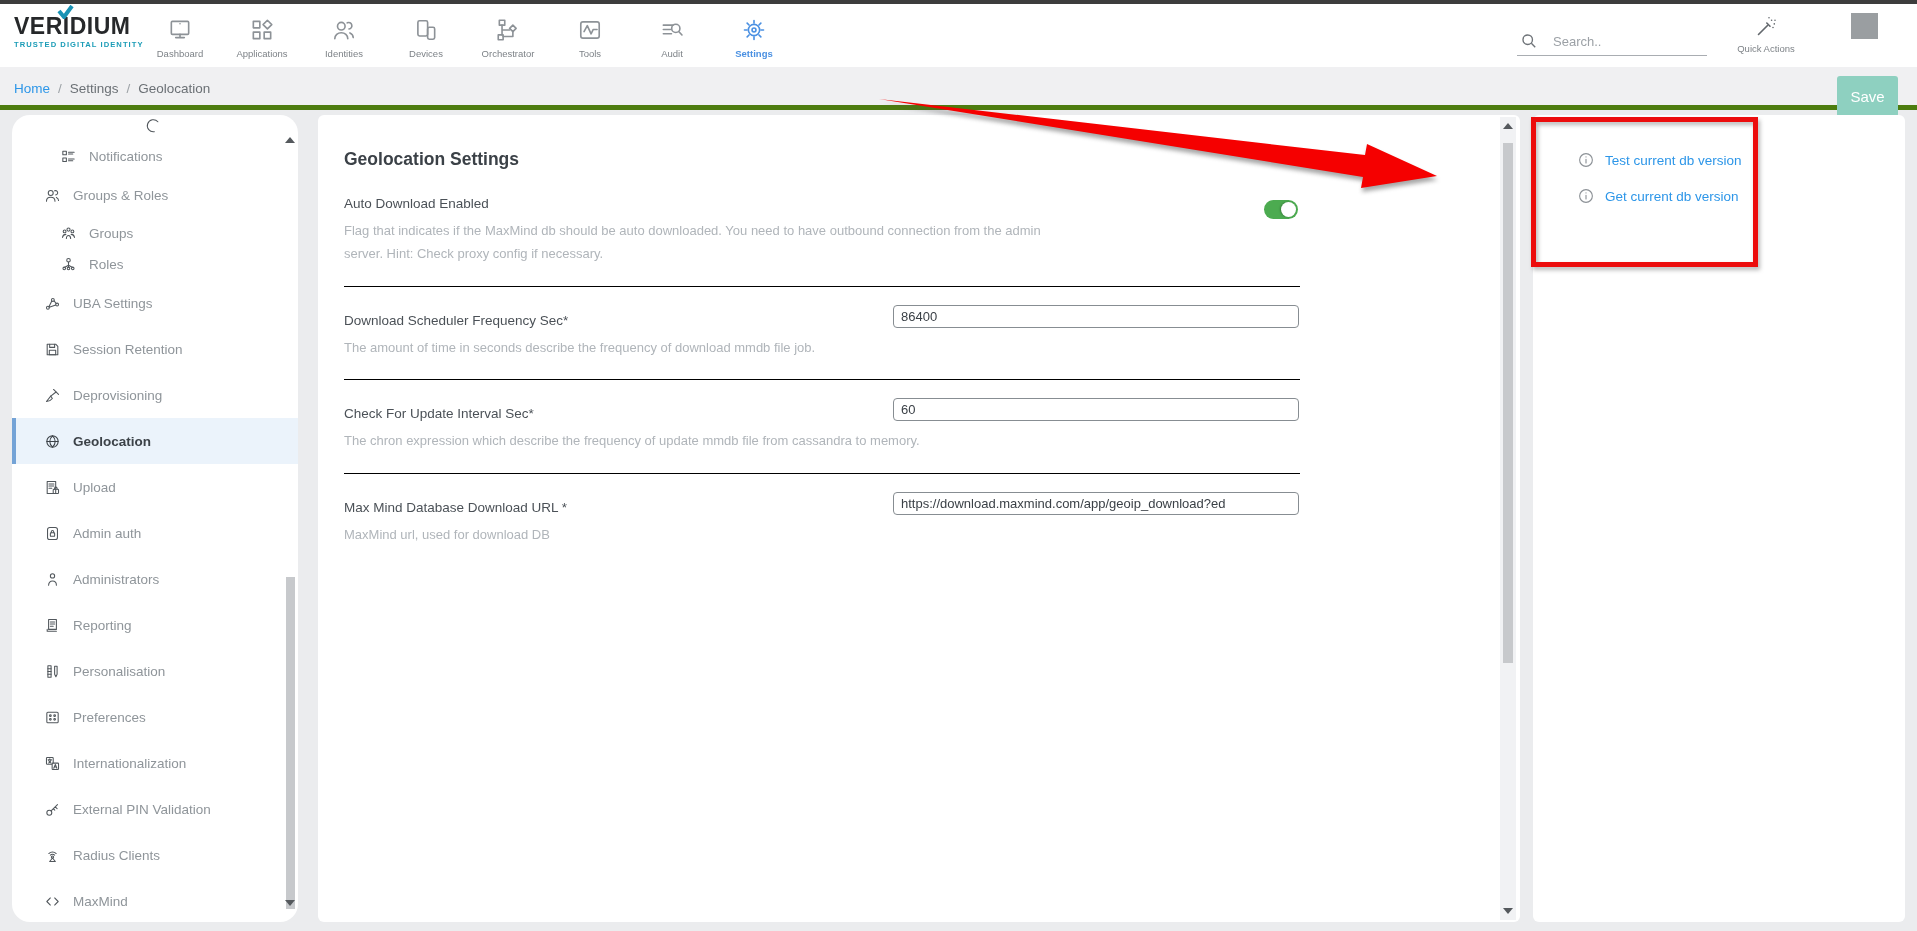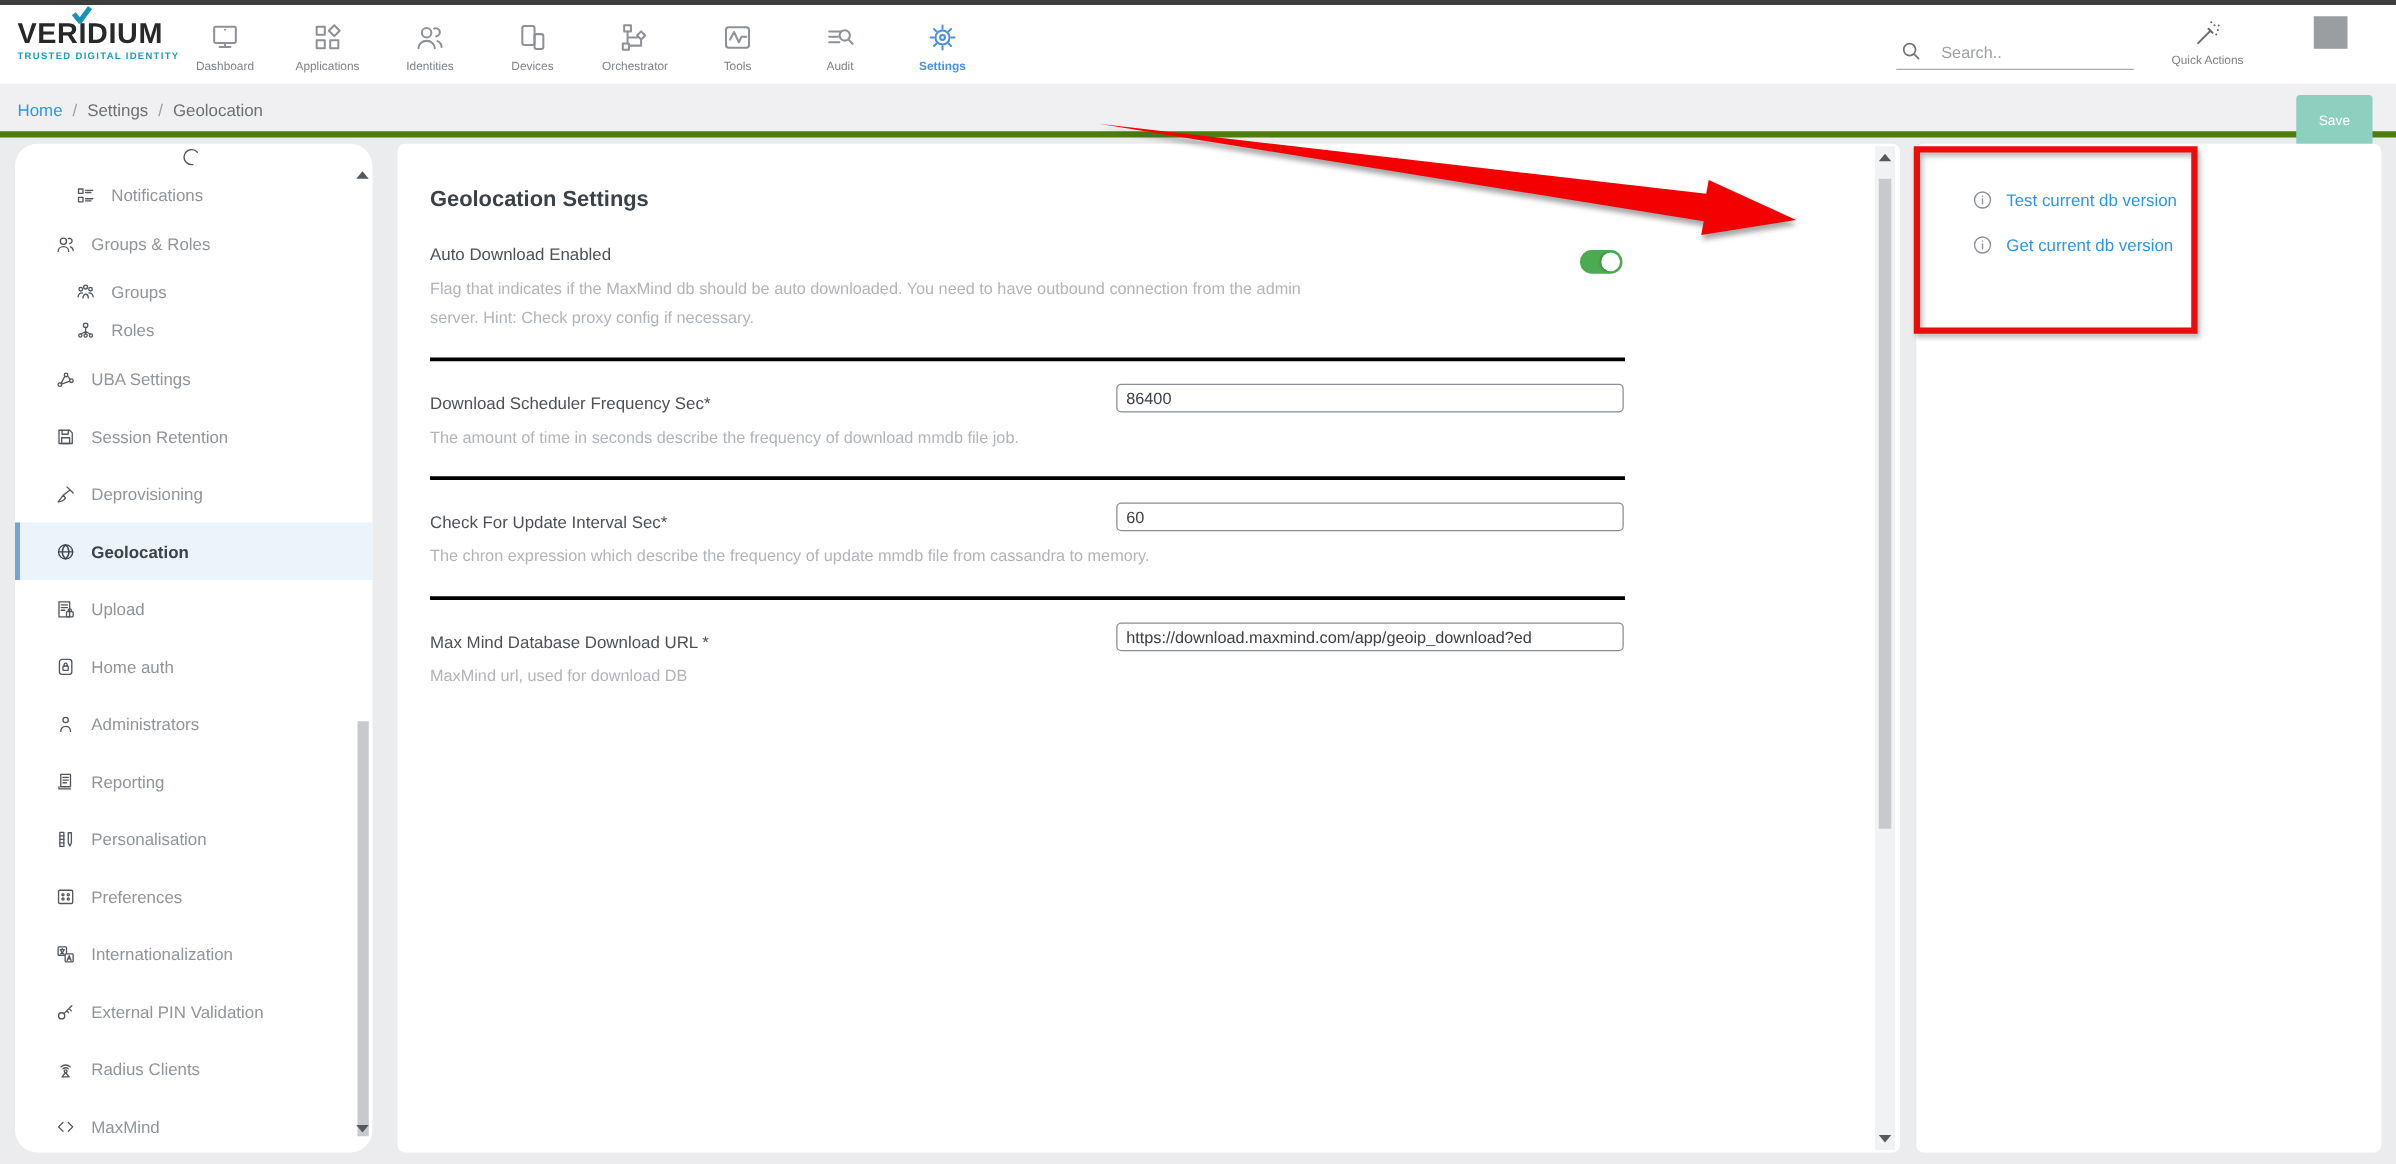--- a/index.html
+++ b/index.html
@@ -33,21 +33,21 @@
   .avatar { position:absolute; left:1851px; top:9px; width:27px; height:26px; background:#9a9ea1; }
 
   
   .crumbbar { position:absolute; left:0; top:67px; width:1917px; height:43px; background:#f0f0f2;
     border-bottom:5px solid #4d7c0f; }
   .crumbs { position:absolute; left:14px; top:0; height:43px; display:flex; align-items:center;
     font-size:13.5px; color:#6b7075; gap:8px; }
   .crumb-home { color:#2d96e8; cursor:pointer; }
   .crumb-sep { color:#9ca1a6; }
   .save-btn { position:absolute; left:1837px; top:76px; width:61px; height:41px; background:#8ed0c0;
-    color:#fff; border:none; border-radius:3px; font-size:11px; font-family:inherit; cursor:pointer; }
+    color:#fff; border:none; border-radius:3px; font-size:15px; font-family:inherit; cursor:pointer; }
 
   
   .sidebar-card { position:absolute; left:12px; top:115px; width:286px; height:807px;
     background:#fff; border-radius:18px; overflow:hidden; }
   .side-list { position:absolute; inset:0; padding-top:4px; }
   .side-item { display:flex; align-items:center; height:46px; padding-left:32px; gap:12px;
     font-size:13.5px; color:#8f959a; cursor:pointer; }
   .side-item .s-icon { color:#51575c; display:flex; width:17px; flex:0 0 17px; }
   .side-item.sub { height:31px; padding-left:48px; }
   .side-item.partial { height:22px; position:relative; }
@@ -77,21 +77,21 @@
 
   
   .main-card { position:absolute; left:318px; top:115px; width:1202px; height:807px;
     background:#fff; border-radius:6px; }
   .content { position:absolute; left:26px; top:0; width:956px; }
   .page-title { margin-top:34px; font-size:17.5px; font-weight:700; color:#3b4147; }
   .tabs { margin-top:18px; display:flex; border-bottom:1px solid #e8e9ea; }
   .tab { height:34px; line-height:34px; padding:0 26px; font-size:11px; letter-spacing:.6px;
     color:#9ba1a7; cursor:pointer; }
   .tab.active { background:#f1f1f3; color:#4b5157; }
-  .row { position:relative; border-bottom:3px solid #000000; padding:26px 0 20px; }
+  .row { position:relative; border-bottom:1px solid #000000; padding:26px 0 20px; }
   .row:last-child { border-bottom:none; }
   .row .f-label { font-size:13.5px; color:#4b5157; }
   .row .f-desc { font-size:13px; color:#b0b5ba; margin-top:9px; max-width:700px; line-height:1.75; }
   .row input.f-input { position:absolute; left:549px; top:18px; width:406px; height:23px;
     border:1px solid #878d92; border-radius:4px; padding:0 7px; font-size:13px; color:#3b4147;
     font-family:inherit; background:#fff; outline:none; }
   .toggle { position:absolute; right:2px; top:30px; width:34px; height:19px; border-radius:10px;
     background:#4cab50; cursor:pointer; }
   .toggle .knob { position:absolute; right:2px; top:2px; width:15px; height:15px; border-radius:50%;
     background:#fff; box-shadow:-1px 0 2px rgba(0,0,0,.25); }
@@ -342,21 +342,21 @@
         <span>Upload</span>
       </div>
       <div class="side-item">
         <span class="s-icon">
           <svg width="17" height="17" viewBox="0 0 24 24" fill="none" stroke="currentColor" stroke-width="1.5" stroke-linecap="round" stroke-linejoin="round">
             <rect x="5" y="3.5" width="14" height="17" rx="3"></rect>
             <rect x="9" y="11" width="6" height="5" rx="1"></rect>
             <path d="M10.3 11V9.5a1.7 1.7 0 0 1 3.4 0V11"></path>
           </svg>
         </span>
-        <span>Home auth</span>
+        <span>Admin auth</span>
       </div>
       <div class="side-item">
         <span class="s-icon">
           <svg width="17" height="17" viewBox="0 0 24 24" fill="none" stroke="currentColor" stroke-width="1.5" stroke-linecap="round" stroke-linejoin="round">
             <circle cx="12" cy="7" r="3"></circle>
             <path d="M6.5 20c0-3.6 2.4-5.8 5.5-5.8s5.5 2.2 5.5 5.8"></path>
           </svg>
         </span>
         <span>Administrators</span>
       </div>

